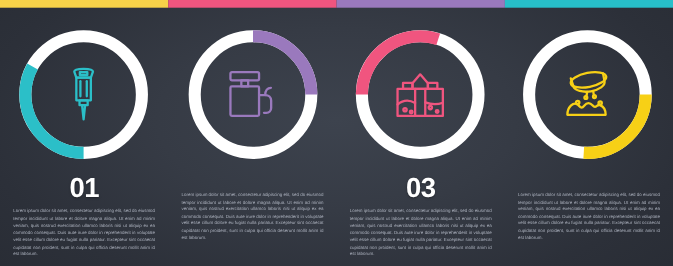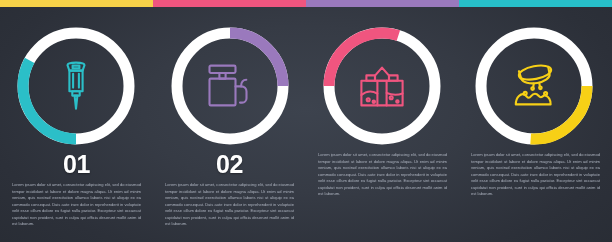--- a/index.html
+++ b/index.html
@@ -58,20 +58,21 @@
   }
   .icon-holder svg { display: block; overflow: visible; }
 
   
   .captions {
     position: absolute;
     top: 152px; left: 0;
     width: 612px;
     height: 90px;
     display: flex;
+    align-items: center;
   }
   .caption-col {
     width: 153px;
     padding: 0 8px;
     text-align: center;
   }
   .num {
     font-size: 25px;
     font-weight: bold;
     color: #ffffff;
@@ -190,24 +191,24 @@
     </div>
 
   </div>
 
   <div class="captions">
     <div class="caption-col">
       <div class="num">01</div>
       <div class="body-text">Lorem ipsum dolor sit amet, consectetur adipiscing elit, sed do eiusmod tempor incididunt ut labore et dolore magna aliqua. Ut enim ad minim veniam, quis nostrud exercitation ullamco laboris nisi ut aliquip ex ea commodo consequat. Duis aute irure dolor in reprehenderit in voluptate velit esse cillum dolore eu fugiat nulla pariatur. Excepteur sint occaecat cupidatat non proident, sunt in culpa qui officia deserunt mollit anim id est laborum.</div>
     </div>
     <div class="caption-col">
-      <div class="num">02</div>
-      <div class="body-text">Lorem ipsum dolor sit amet, consectetur adipiscing elit, sed do eiusmod tempor incididunt ut labore et dolore magna aliqua. Ut enim ad minim veniam, quis nostrud exercitation ullamco laboris nisi ut aliquip ex ea commodo consequat. Duis aute irure dolor in reprehenderit in voluptate velit esse cillum dolore eu fugiat nulla pariatur. Excepteur sint occaecat cupidatat non proident, sunt in culpa qui officia deserunt mollit anim id est laborum.</div>
-    </div>
-    <div class="caption-col">
+      <div class="body-text">Lorem ipsum dolor sit amet, consectetur adipiscing elit, sed do eiusmod tempor incididunt ut labore et dolore magna aliqua. Ut enim ad minim veniam, quis nostrud exercitation ullamco laboris nisi ut aliquip ex ea commodo consequat. Duis aute irure dolor in reprehenderit in voluptate velit esse cillum dolore eu fugiat nulla pariatur. Excepteur sint occaecat cupidatat non proident, sunt in culpa qui officia deserunt mollit anim id est laborum.</div>
+    </div>
+    <div class="caption-col">
+      <div class="num">03</div>
       <div class="body-text">Lorem ipsum dolor sit amet, consectetur adipiscing elit, sed do eiusmod tempor incididunt ut labore et dolore magna aliqua. Ut enim ad minim veniam, quis nostrud exercitation ullamco laboris nisi ut aliquip ex ea commodo consequat. Duis aute irure dolor in reprehenderit in voluptate velit esse cillum dolore eu fugiat nulla pariatur. Excepteur sint occaecat cupidatat non proident, sunt in culpa qui officia deserunt mollit anim id est laborum.</div>
     </div>
     <div class="caption-col">
       <div class="body-text">Lorem ipsum dolor sit amet, consectetur adipiscing elit, sed do eiusmod tempor incididunt ut labore et dolore magna aliqua. Ut enim ad minim veniam, quis nostrud exercitation ullamco laboris nisi ut aliquip ex ea commodo consequat. Duis aute irure dolor in reprehenderit in voluptate velit esse cillum dolore eu fugiat nulla pariatur. Excepteur sint occaecat cupidatat non proident, sunt in culpa qui officia deserunt mollit anim id est laborum.</div>
     </div>
   </div>
 
 </div>
 
 </body></html>

